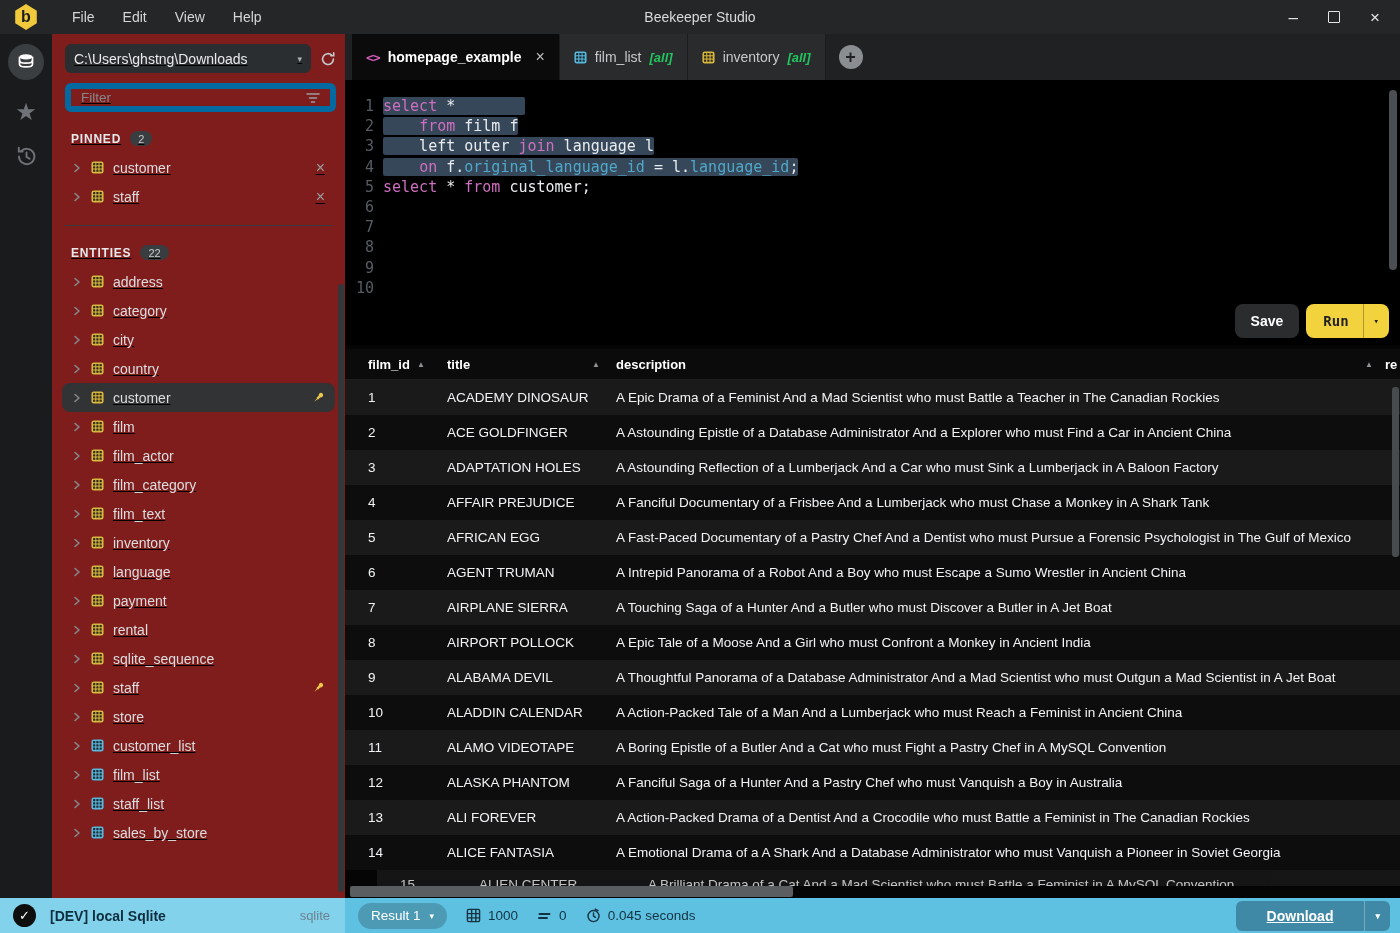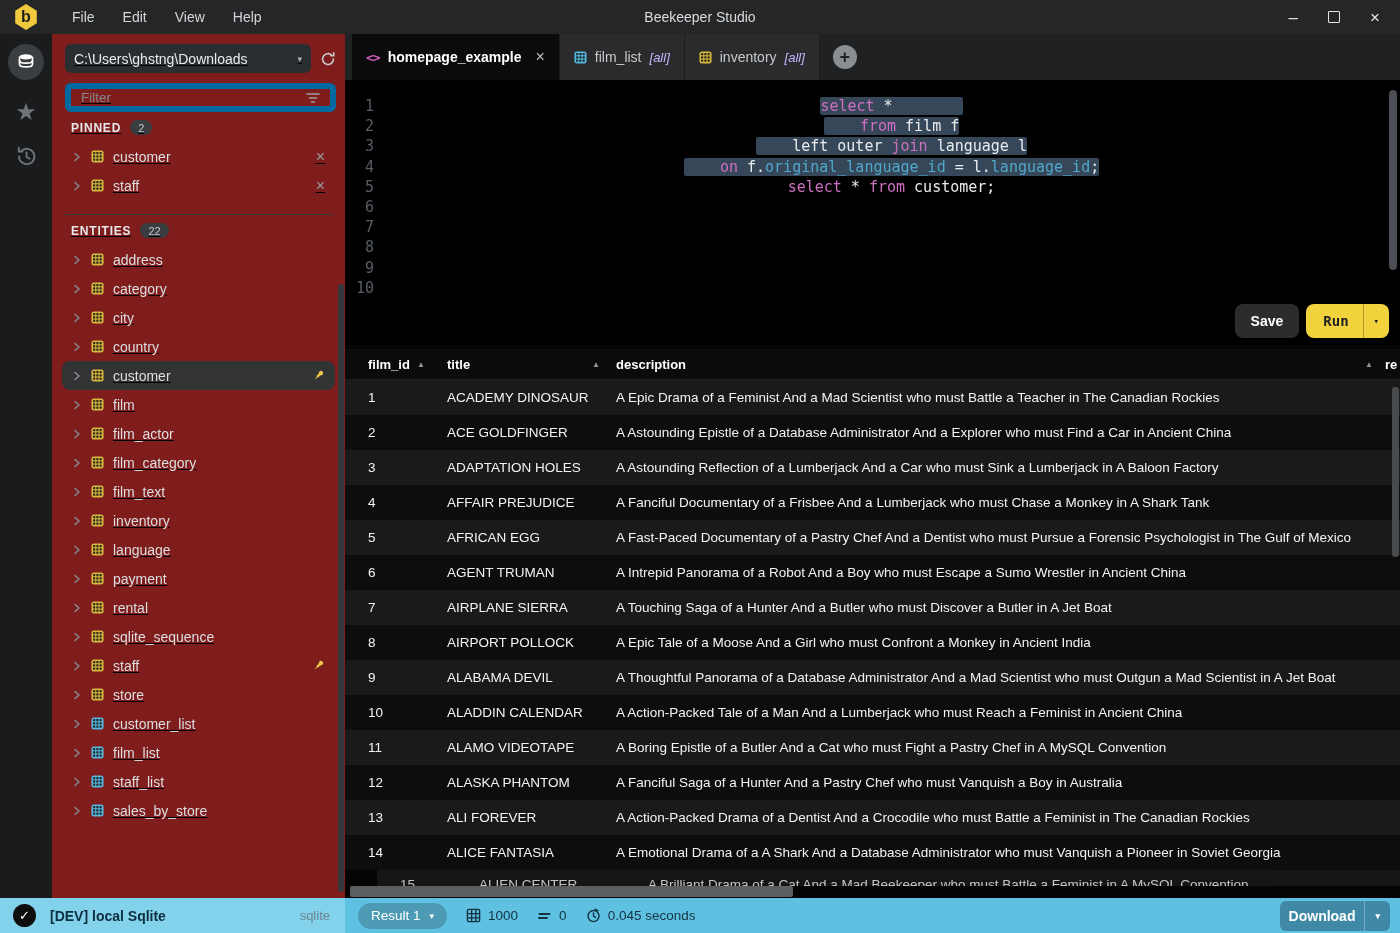--- a/index.html
+++ b/index.html
@@ -25,46 +25,46 @@
 
   .sidebar { width:293px; background:#7f1d1d; position:relative; flex:none; overflow:hidden;text-decoration:underline; }
   .conn-row { display:flex; align-items:center; gap:9px; margin:10px 9px 0 13px; }
   .conn-select { flex:1; height:29px; background:#2b2e31; border-radius:6px; display:flex; align-items:center; padding:0 9px; cursor:pointer; }
   .conn-path { flex:1; color:#e8eaec; font-size:14px; white-space:nowrap; overflow:hidden; }
   .caret { color:#aeb1b3; font-size:9px; margin-left:6px; }
   .filter-row { margin:10px 9px 0 13px; height:29px; border:6px solid #0369a1; border-radius:6px; display:flex; align-items:center; padding:0 10px; }
   .filter-row input { flex:1; background:transparent; border:none; outline:none; color:#dfe1e3; font-size:13.5px; font-family:"Liberation Sans",sans-serif; }
   .filter-row input::placeholder { color:#85888b; }
 
-  .section-hd { display:flex; align-items:center; gap:9px; margin:8px 9px 7px 19px; color:#e6e8ea; font-size:12px; font-weight:bold; letter-spacing:.8px; }
+  .section-hd { display:flex; align-items:center; gap:9px; margin:19px 9px 7px 19px; color:#e6e8ea; font-size:12px; font-weight:bold; letter-spacing:.8px; }
   .badge { background:#3a3d40; color:#c6c9cb; font-size:11px; font-weight:normal; letter-spacing:0; border-radius:9px; padding:1.5px 8px; }
   .elist { padding:0 10px; }
   .erow { height:29px; display:flex; align-items:center; gap:9px; padding:0 10px; border-radius:8px; color:#dcdee0; font-size:14px; cursor:pointer; }
   .erow .label { flex:1; white-space:nowrap; overflow:hidden; }
   .erow.selected { background:#313335; }
   .erow .close { color:#9a9da0; font-size:16px; line-height:1; }
   .ico { display:flex; align-items:center; flex:none; }
   .divider { border-top:1px solid #393c3f; margin:14px 13px 0 13px; }
   .sidebar-scroll { position:absolute; right:1px; top:250px; bottom:6px; width:6px; background:#35383b; border-radius:3px; }
 
   
   .content { flex:1; display:flex; flex-direction:column; background:#000; min-width:0; }
   .tabbar { height:46px; background:#1f2123; display:flex; align-items:stretch; padding-left:7px; flex:none; }
   .tab { display:flex; align-items:center; gap:8px; padding:0 14px; background:#292b2d; border-right:1px solid #1a1c1e; color:#c7c9cb; font-size:14px; cursor:pointer; }
   .tab.active { background:#0b0b0c; color:#fff; font-weight:bold; }
-  .tab .suffix { font-style:italic; color:#c4b5fd; font-weight:normal; font-size:13px; }
+  .tab .suffix { font-style:italic; color:#22c55e; font-weight:bold; font-size:13px; }
   .tab .close { color:#bcbfc1; font-size:16px; font-weight:normal; margin-left:6px; line-height:1; }
   .code-ico { color:#d65dbe; font-family:"DejaVu Sans Mono",monospace; font-size:13px; font-weight:bold; letter-spacing:-1px; }
   .plus-btn { width:24px; height:24px; border-radius:50%; background:#8b8e91; color:#1f2123; font-size:18px; font-weight:bold; display:flex; align-items:center; justify-content:center; align-self:center; margin-left:13px; cursor:pointer; }
 
   .editor { height:265px; position:relative; background:#000; display:flex; padding-top:16px; font-family:"DejaVu Sans Mono",monospace; font-size:15px; line-height:20.2px; flex:none; }
   .gutter { width:38px; text-align:right; padding-right:9px; color:#565d64; flex:none; }
   .lnum { height:20.2px; }
   .code { flex:1; color:#e9ecef; white-space:pre; cursor:text; }
-  .cline { height:20.2px; white-space:pre;text-align:center; }
+  .cline { height:20.2px; white-space:pre; }
   .sel-span { background:#36475a; border-radius:2px; }
   .cline.first .sel-span { padding-right:70px; }
   .tok.kw { color:#cf6fc0; }
   .tok.fld { color:#4fa8c9; }
   .tok.pl { color:#e9ecef; }
   .editor-scroll { position:absolute; right:3px; top:10px; width:8px; height:180px; background:#4b4f53; border-radius:4px; }
   .actions { position:absolute; right:11px; bottom:7px; display:flex; gap:7px; }
   .btn-save { background:#2a2c2e; color:#fff; font-weight:bold; font-size:14px; border-radius:8px; padding:7px 16px; border:none; font-family:"Liberation Sans",sans-serif; cursor:pointer; }
   .btn-run { background:#f2d23d; color:#1f2123; font-weight:bold; font-size:14px; border-radius:8px; display:flex; align-items:stretch; cursor:pointer; }
   .run-label { padding:7px 14px 7px 17px; }
@@ -94,21 +94,21 @@
   .statusbar { height:35px; display:flex; background:#5fc1e1; flex:none; }
   .sb-left { width:345px; background:#82d2ec; display:flex; align-items:center; padding:0 15px 0 13px; gap:14px; flex:none; }
   .check-circle { width:23px; height:23px; border-radius:50%; background:#0e0e0e; color:#fff; font-size:13px; display:flex; align-items:center; justify-content:center; flex:none; }
   .conn-name { font-weight:bold; color:#0e2e3f; font-size:14px; white-space:nowrap; }
   .conn-type { margin-left:auto; color:#6d8391; font-size:13px; }
   .sb-main { flex:1; display:flex; align-items:center; gap:19px; padding:0 10px 0 13px; min-width:0; }
   .result-pill { height:26px; border-radius:13px; background:#4d9ab5; color:#fff; font-size:13.5px; display:flex; align-items:center; gap:9px; padding:0 13px; cursor:pointer; flex:none; }
   .result-pill .caret { color:#fff; margin-left:0; }
   .stat { display:flex; align-items:center; gap:7px; color:#143241; font-size:13.5px; white-space:nowrap; }
   .btn-download { margin-left:auto; background:#3f88a6; border-radius:6px; display:flex; align-items:stretch; color:#fff; font-weight:bold; font-size:14px; cursor:pointer; }
-  .dl-label { padding:7px 9px; }
+  .dl-label { padding:7px 31px;text-decoration:underline; }
   .dl-caret { padding:7px 10px; border-left:1px solid rgba(255,255,255,.3); font-size:9px; display:flex; align-items:center; }
 </style>
 </head>
 <body>
 
 <div class="app">
 
   <header class="titlebar">
     <div class="logo">b</div>
     <nav class="menus">
@@ -893,21 +893,21 @@
               <span class="td c2">A Action-Packed Drama of a Dentist And a Crocodile who must Battle a Feminist in The Canadian Rockies</span>
             </div>
             <div class="tr">
               <span class="td c0">14</span>
               <span class="td c1">ALICE FANTASIA</span>
               <span class="td c2">A Emotional Drama of a A Shark And a Database Administrator who must Vanquish a Pioneer in Soviet Georgia</span>
             </div>
             <div class="tr partial">
               <span class="td c0">15</span>
               <span class="td c1">ALIEN CENTER</span>
-              <span class="td c2">A Brilliant Drama of a Cat And a Mad Beekeeper who must Battle a Feminist in A MySQL Convention</span>
+              <span class="td c2">A Brilliant Drama of a Cat And a Mad Scientist who must Battle a Feminist in A MySQL Convention</span>
             </div>
           </div>
         <div class="v-scroll"></div>
         <div class="h-scroll"></div>
       </div>
     </section>
   </div>
 
   <footer class="statusbar">
     <div class="sb-left">

